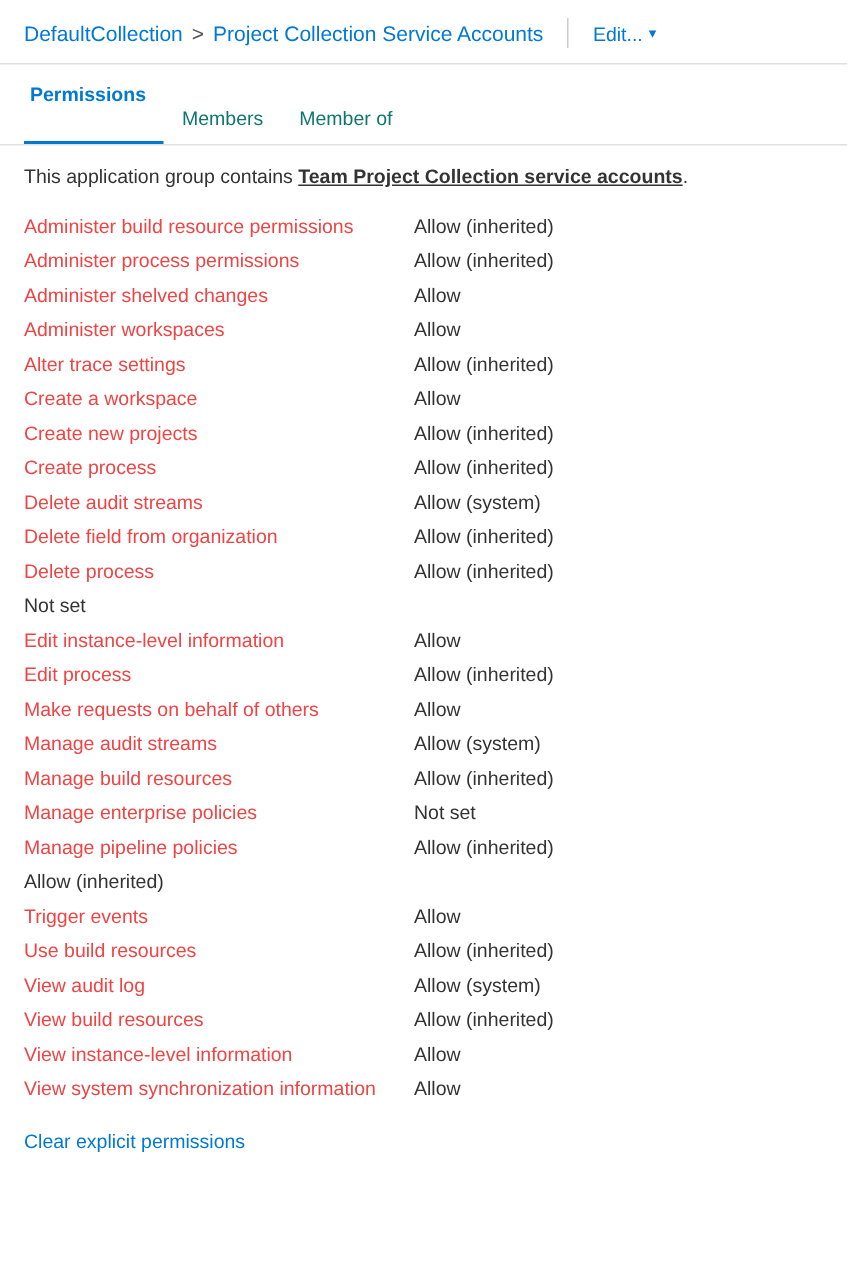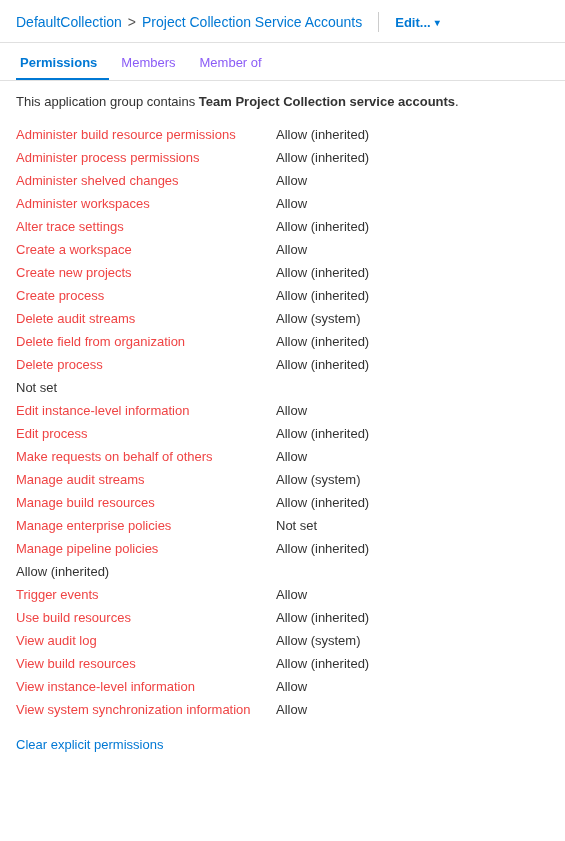--- a/index.html
+++ b/index.html
@@ -39,21 +39,20 @@
       color: #0078d4;
       cursor: pointer;
       font-size: 13px;
       display: flex;
       align-items: center;
       gap: 4px;
       text-decoration: none;
       background: none;
       border: none;
       padding: 0;
-      font-weight: bold;
     }
 
     .edit-btn .chevron {
       font-size: 10px;
       color: #0078d4;
     }
 
     .tabs {
       display: flex;
       border-bottom: 1px solid #e0e0e0;
@@ -70,36 +69,38 @@
       margin-right: 8px;
     }
 
     .tab.active {
       color: #0078d4;
       border-bottom: 2px solid #0078d4;
       font-weight: 600;
     }
 
     .tab:not(.active) {
-      color: #8b5cf6;
+      color: #0f766e;
+      margin-top: 16px;
     }
 
     .content {
       padding: 12px 16px;
     }
 
     .description {
       color: #333;
       font-size: 13px;
       margin-bottom: 12px;
       line-height: 1.4;
     }
 
     .description span {
       font-weight: 600;
+      text-decoration: underline;
     }
 
     .permissions-table {
       width: 100%;
     }
 
     .permission-row {
       display: flex;
       align-items: center;
       padding: 4px 0;

